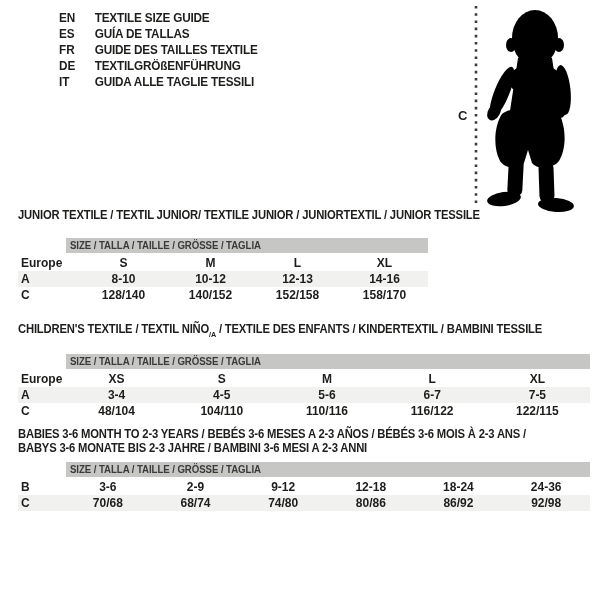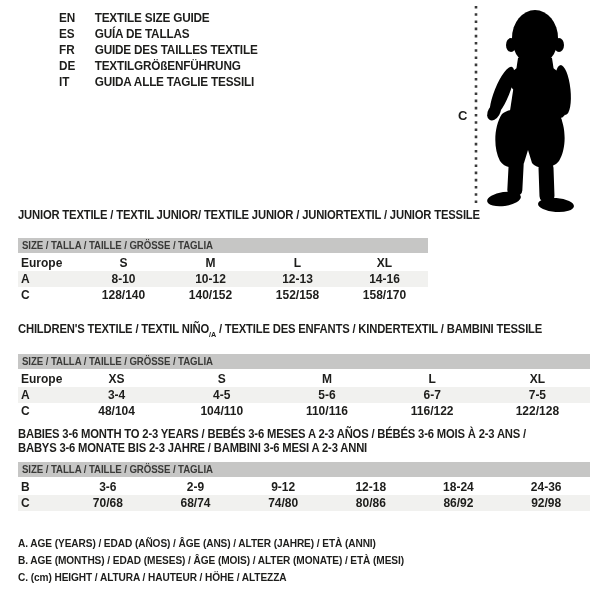--- a/index.html
+++ b/index.html
@@ -16,21 +16,21 @@
   
   .figure{position:absolute;top:0;left:450px;width:150px;height:215px;}
   .figure svg{display:block;}
 
   
   .section{position:absolute;left:18px;}
   .sec-title{font-weight:700;font-size:12.5px;line-height:14px;white-space:nowrap;
              transform:scaleX(.90);transform-origin:0 0;letter-spacing:-.2px;}
   .sec-title sub{font-size:8px;}
   .size-bar{height:15px;background:#c6c6c5;color:#3a3a38;font-weight:700;font-size:11px;
-            line-height:15px;padding-left:4px;box-sizing:border-box;margin-bottom:2px;}
+            line-height:15px;padding-left:4px;box-sizing:border-box;margin-bottom:2px;margin-left:48px;}
   .size-bar span{display:inline-block;transform:scaleX(.88);transform-origin:0 0;white-space:nowrap;letter-spacing:-.1px;}
   table{border-collapse:collapse;table-layout:fixed;}
   td{font-size:12px;height:16px;padding:0;text-align:center;vertical-align:middle;
      white-space:nowrap;overflow:visible;font-weight:bold;}
   td.lbl{text-align:left;padding-left:3px;}
   tr.alt{background:#f1f1ef;}
 
   
   .footnotes{position:absolute;left:18px;top:535px;}
   .footnote{font-weight:700;font-size:11.5px;line-height:17px;white-space:nowrap;
@@ -169,21 +169,21 @@
         <td>5-6</td>
         <td>6-7</td>
         <td>7-5</td>
       </tr>
       <tr>
         <td class="lbl">C</td>
         <td>48/104</td>
         <td>104/110</td>
         <td>110/116</td>
         <td>116/122</td>
-        <td>122/128</td>
+        <td>122/115</td>
       </tr>
     </tbody>
       </table>
   </div>
 
   <div class="section" id="sec3">
     <div class="sec-title">BABIES 3-6 MONTH TO 2-3 YEARS / BEBÉS 3-6 MESES A 2-3 AÑOS / BÉBÉS 3-6 MOIS À 2-3 ANS /</div>
     <div class="sec-title">BABYS 3-6 MONATE BIS 2-3 JAHRE / BAMBINI 3-6 MESI A 2-3 ANNI</div>
     <div class="size-bar">
       <span>SIZE / TALLA / TAILLE / GRÖSSE / TAGLIA</span>
@@ -214,19 +214,14 @@
         <td>68/74</td>
         <td>74/80</td>
         <td>80/86</td>
         <td>86/92</td>
         <td>92/98</td>
       </tr>
     </tbody>
       </table>
   </div>
 
-  <div class="footnotes">
-    <div class="footnote">A. AGE (YEARS) / EDAD (AÑOS) / ÂGE (ANS) / ALTER (JAHRE) / ETÀ (ANNI)</div>
-    <div class="footnote">B. AGE (MONTHS) / EDAD (MESES) / ÂGE (MOIS) / ALTER (MONATE) / ETÀ (MESI)</div>
-    <div class="footnote">C. (cm) HEIGHT / ALTURA / HAUTEUR / HÖHE / ALTEZZA</div>
-  </div>
 
 </div>
 
 </body></html>

